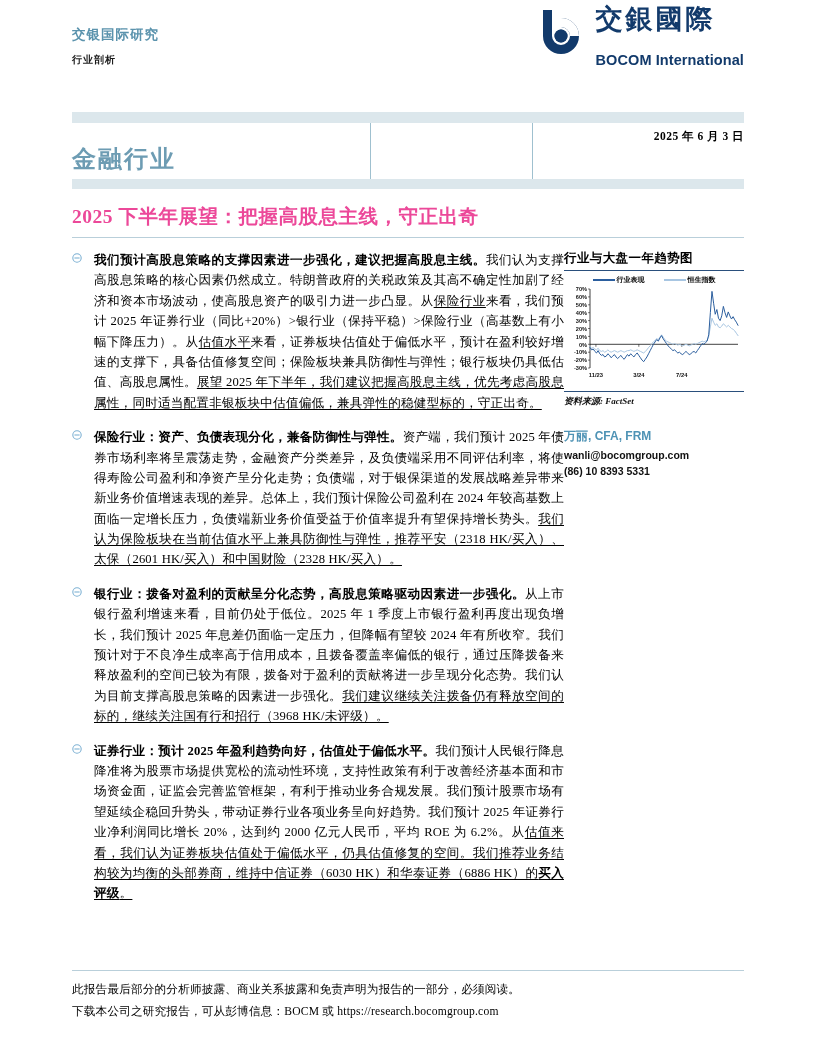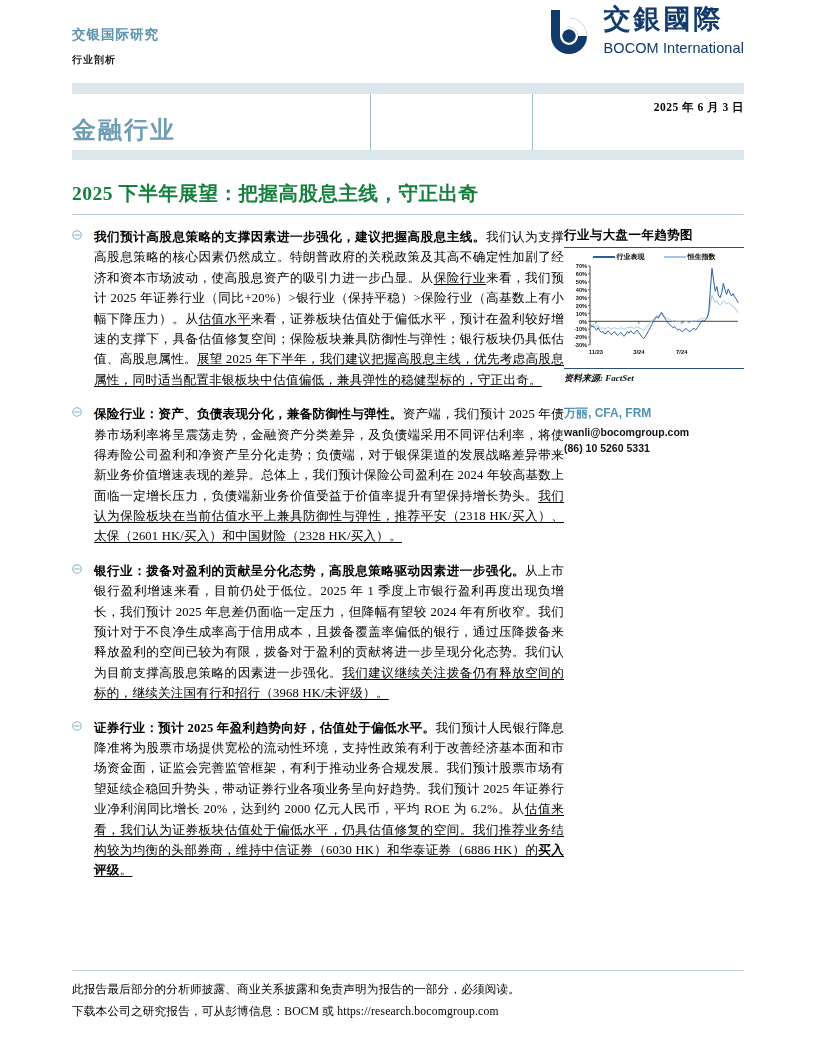--- a/index.html
+++ b/index.html
@@ -19,21 +19,21 @@
     position: relative;
     width: 816px;
     height: 1056px;
     box-sizing: border-box;
     padding: 0 72px;
   }
 
   
   .header {
     position: relative;
-    height: 83px;
+    height: 112px;
   }
   .brand-block {
     position: absolute;
     left: 0;
     top: 26px;
   }
   .brand-cn {
     font-size: 13.5px;
     color: #5b93ad;
     letter-spacing: 1px;
@@ -60,24 +60,24 @@
   .logo-text { line-height: 1; }
   .logo-cn {
     font-size: 27px;
     font-weight: bold;
     color: #123a6b;
     letter-spacing: 3px;
     font-family: "Liberation Serif", "DejaVu Serif", serif;
   }
   .logo-en {
     font-size: 14.5px;
-    font-weight: normal;
+    font-weight: bold;
     color: #123a6b;
     letter-spacing: 0.1px;
-    margin-top: 8px;
+    margin-top: 20px;
     font-family: "Liberation Sans", sans-serif;
   }
 
   
   .band {
     height: 11px;
     background: #dce7ec;
     width: 672px;
     position: relative;
     left: 0;
@@ -116,22 +116,22 @@
   .band2 {
     height: 10px;
     background: #dce7ec;
     width: 672px;
   }
 
   .main-title {
     font-size: 19.5px;
     font-weight: bold;
     letter-spacing: 0.5px;
-    padding: 20px 0 7px 0;
-    color: #15803d;
+    padding: 14px 0 7px 0;
+    color: #ec4899;
     font-family: "Liberation Serif", "DejaVu Serif", serif;
   }
   .rule-under-title {
     border-bottom: 1.2px solid #b9cfda;
     width: 672px;
     margin-bottom: 12px;
   }
 
   
   .content {
@@ -375,21 +375,21 @@
             <text x="117.76" y="91" text-anchor="middle" font-size="5.8" font-family="&quot;Liberation Sans&quot;, sans-serif" font-weight="bold" fill="#111">7/24</text>
             <path d="M26.00 60.67 L27.63 62.25 L29.25 61.46 L30.88 63.04 L32.51 63.83 L34.13 62.25 L35.76 64.62 L37.38 65.41 L39.01 64.62 L40.64 66.20 L42.26 65.41 L43.89 63.83 L45.52 65.41 L47.14 66.20 L48.77 65.41 L50.40 64.62 L52.02 65.41 L53.65 66.20 L55.27 65.41 L56.90 64.62 L58.53 65.41 L60.15 66.20 L61.78 65.41 L63.41 64.62 L65.03 64.62 L66.66 63.83 L68.29 64.62 L69.91 65.41 L71.54 64.62 L73.16 63.83 L74.79 64.62 L76.42 65.41 L78.04 66.20 L79.67 66.99 L81.30 65.41 L82.92 63.83 L84.55 61.46 L86.18 59.88 L87.80 57.51 L89.43 55.93 L91.05 54.35 L92.68 52.77 L94.31 53.56 L95.93 51.19 L97.56 48.82 L99.19 51.19 L100.81 53.56 L102.44 55.14 L104.07 55.93 L105.69 56.72 L107.32 57.51 L108.95 58.30 L110.57 57.51 L112.20 58.30 L113.82 59.09 L115.45 58.30 L117.08 59.09 L118.70 59.88 L120.33 59.09 L121.96 58.30 L123.58 59.09 L125.21 59.88 L126.84 59.09 L128.46 58.30 L130.09 57.51 L131.71 58.30 L133.34 57.51 L134.97 56.72 L136.59 55.93 L138.22 55.14 L139.85 55.93 L141.47 55.14 L143.10 54.35 L144.73 50.40 L146.35 40.92 L147.98 32.23 L149.60 36.18 L151.23 39.34 L152.86 37.76 L154.48 40.92 L156.11 41.71 L157.74 40.13 L159.36 37.76 L160.99 39.34 L162.62 40.92 L164.24 39.34 L165.87 40.92 L167.49 42.50 L169.12 43.29 L170.75 44.87 L172.37 47.24 L174.00 49.61" fill="none" stroke="#a8c6e2" stroke-width="1" stroke-linejoin="round" stroke-linecap="round"></path>
             <path d="M26.00 61.46 L27.63 63.83 L29.25 63.04 L30.88 65.41 L32.51 66.99 L34.13 64.62 L35.76 67.78 L37.38 69.36 L39.01 68.57 L40.64 70.94 L42.26 70.15 L43.89 67.78 L45.52 69.36 L47.14 71.73 L48.77 70.15 L50.40 68.57 L52.02 70.94 L53.65 72.52 L55.27 70.94 L56.90 69.36 L58.53 71.73 L60.15 73.31 L61.78 70.94 L63.41 68.57 L65.03 70.15 L66.66 67.78 L68.29 69.36 L69.91 70.94 L71.54 68.57 L73.16 66.99 L74.79 69.36 L76.42 71.73 L78.04 74.10 L79.67 75.68 L81.30 73.31 L82.92 70.94 L84.55 67.78 L86.18 64.62 L87.80 61.46 L89.43 58.30 L91.05 55.93 L92.68 53.56 L94.31 55.14 L95.93 51.98 L97.56 49.61 L99.19 52.77 L100.81 55.14 L102.44 57.51 L104.07 59.88 L105.69 61.46 L107.32 63.04 L108.95 64.62 L110.57 63.83 L112.20 65.41 L113.82 66.99 L115.45 66.20 L117.08 67.78 L118.70 68.57 L120.33 66.99 L121.96 65.41 L123.58 66.99 L125.21 68.57 L126.84 67.78 L128.46 66.20 L130.09 65.41 L131.71 66.99 L133.34 64.62 L134.97 62.25 L136.59 59.88 L138.22 57.51 L139.85 58.30 L141.47 56.72 L143.10 55.14 L144.73 48.82 L146.35 26.70 L147.98 5.37 L149.60 17.22 L151.23 28.28 L152.86 23.54 L154.48 32.23 L156.11 34.60 L157.74 29.86 L159.36 20.38 L160.99 26.70 L162.62 31.44 L164.24 25.91 L165.87 29.86 L167.49 33.02 L169.12 30.65 L170.75 33.81 L172.37 36.18 L174.00 39.34" fill="none" stroke="#2b5e9e" stroke-width="1" stroke-linejoin="round" stroke-linecap="round"></path>
           </svg>
       </div>
       <div class="chart-source">资料来源: FactSet</div>
 
       <div class="analyst">
         <div class="analyst-name">万丽, CFA, FRM</div>
         <div class="analyst-line">wanli@bocomgroup.com</div>
-        <div class="analyst-line">(86) 10 5260 5331</div>
+        <div class="analyst-line">(86) 10 8393 5331</div>
       </div>
     </div>
 
   </div>
 
   <div class="footer">
     <div class="footer-rule"></div>
     <div class="footer-line">此报告最后部分的分析师披露、商业关系披露和免责声明为报告的一部分，必须阅读。</div>
     <div class="footer-line">下载本公司之研究报告，可从彭博信息：BOCM 或 https://research.bocomgroup.com</div>
   </div>

